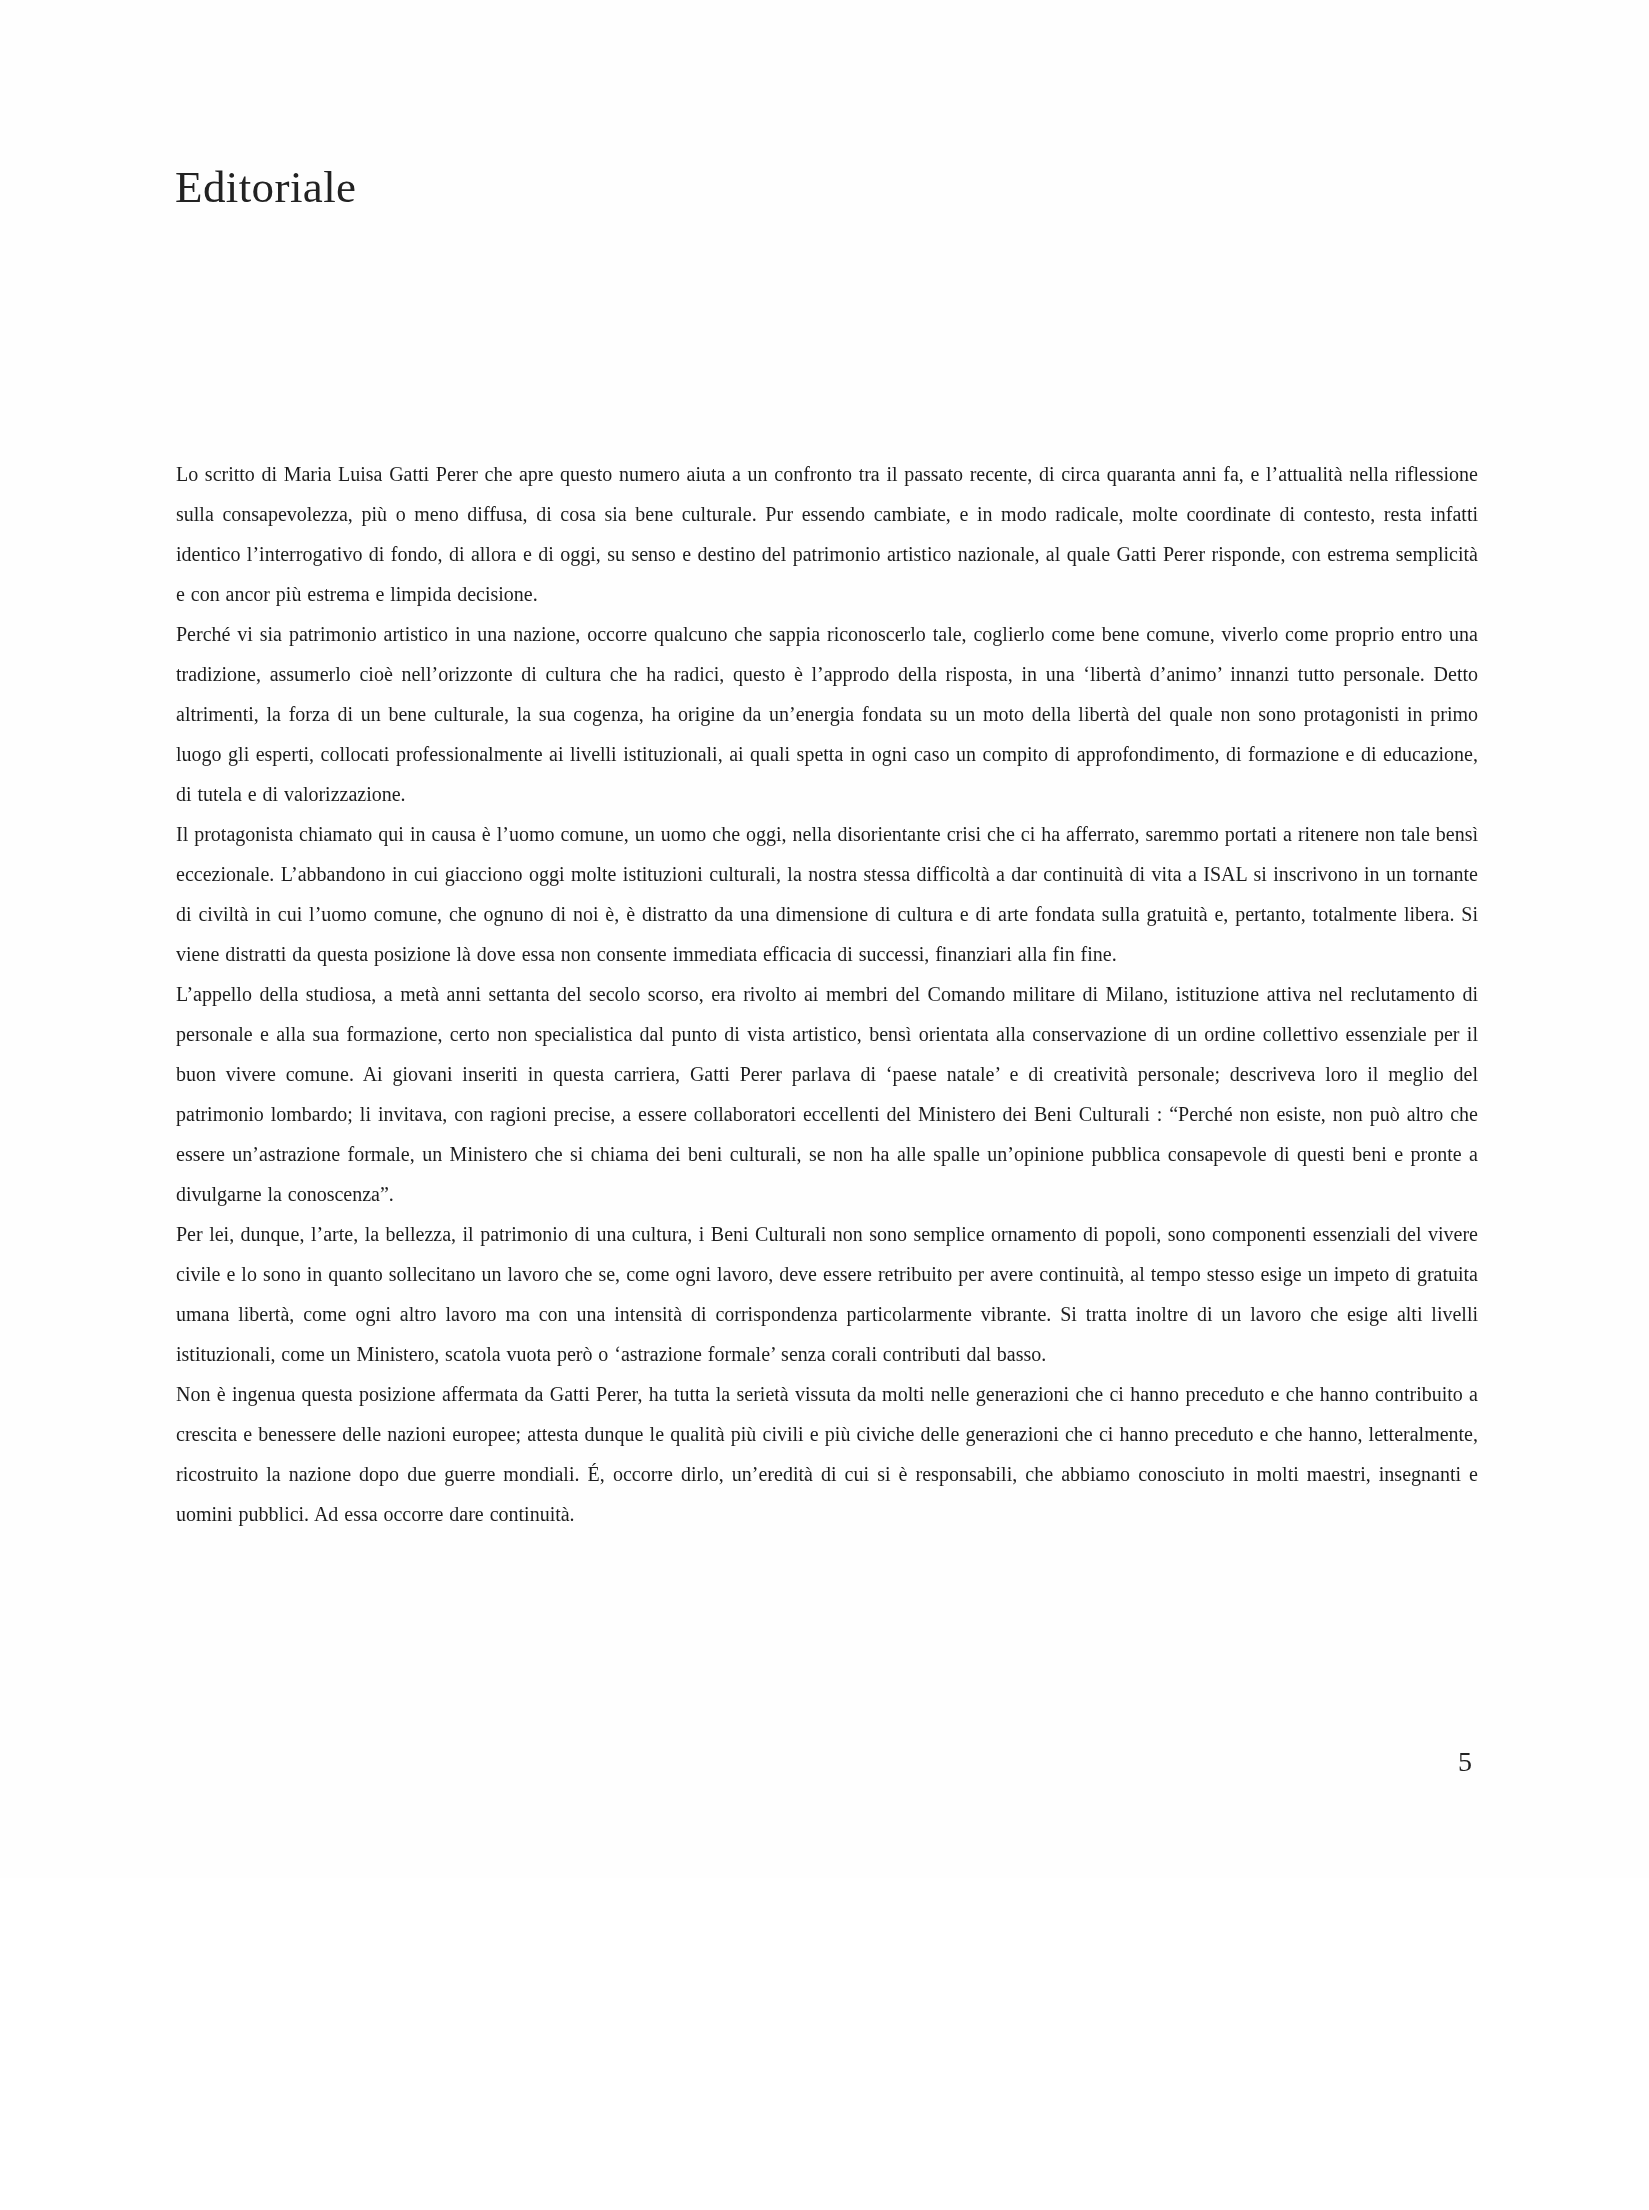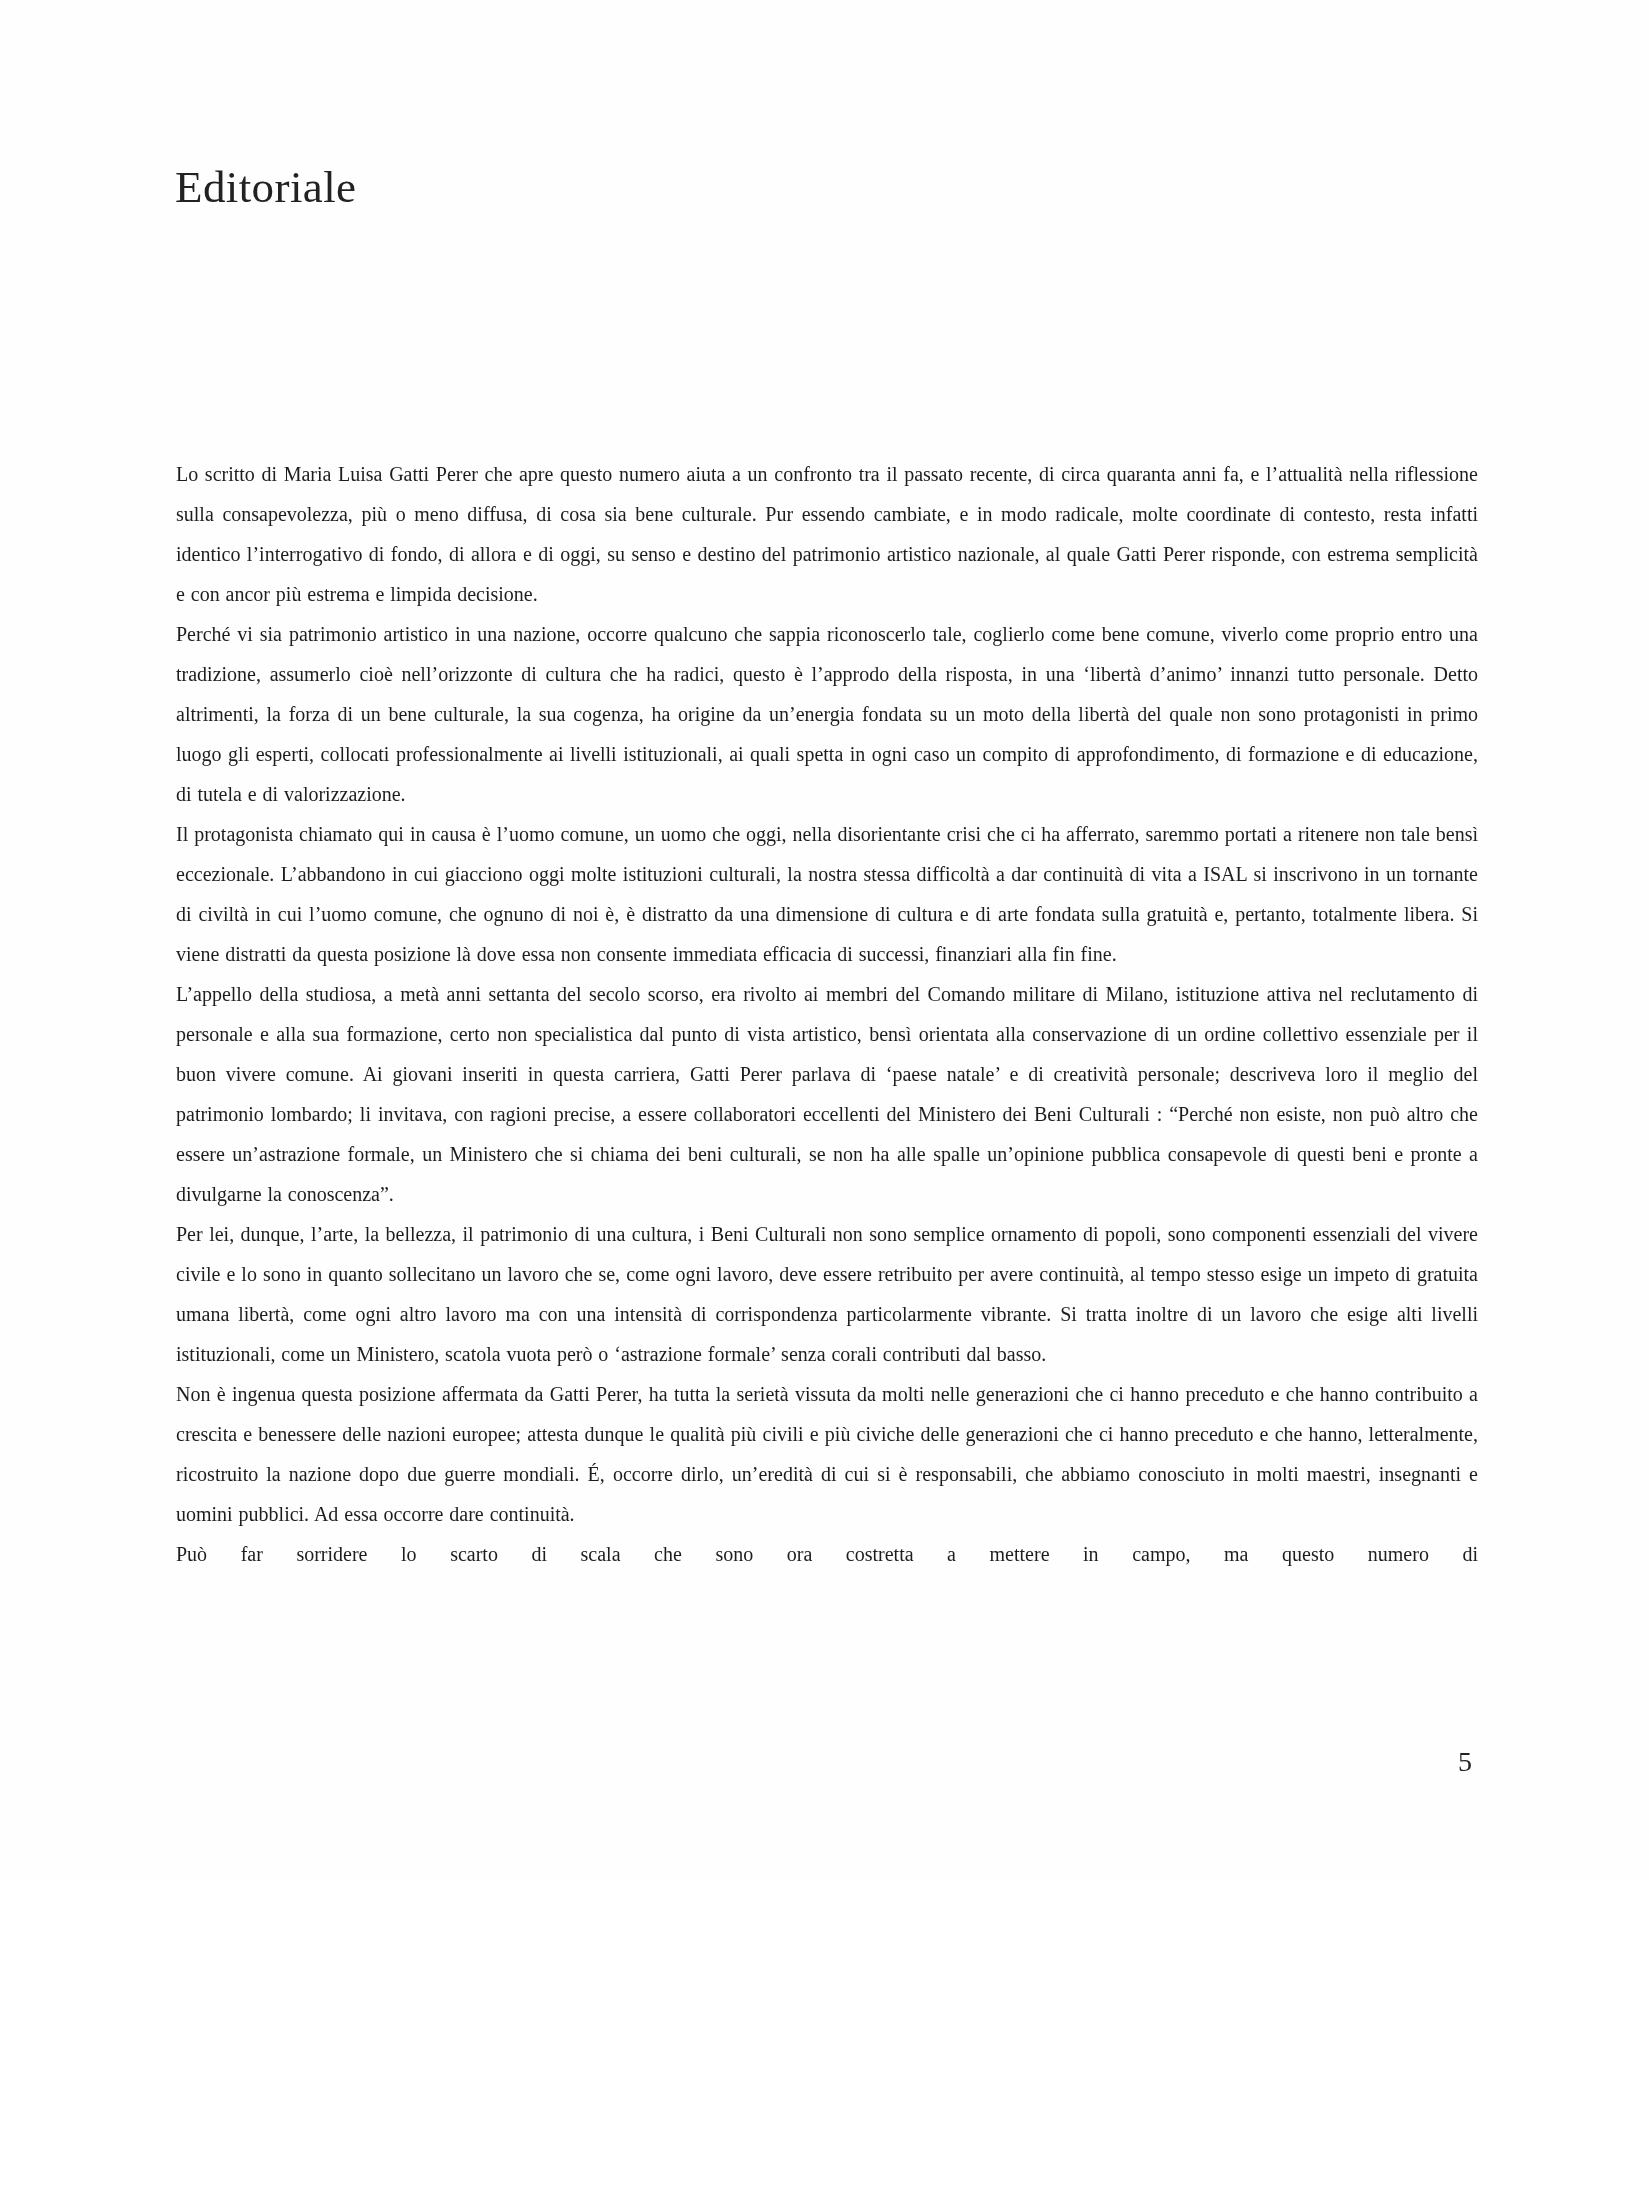--- a/index.html
+++ b/index.html
@@ -58,19 +58,18 @@
 
   <h1 class="title">Editoriale</h1>
 
   <div class="body-text">
     <p>Lo scritto di Maria Luisa Gatti Perer che apre questo numero aiuta a un confronto tra il passato recente, di circa quaranta anni fa, e l’attualità nella riflessione sulla consapevolezza, più o meno diffusa, di cosa sia bene culturale. Pur essendo cambiate, e in modo radicale, molte coordinate di contesto, resta infatti identico l’interrogativo di fondo, di allora e di oggi, su senso e destino del patrimonio artistico nazionale, al quale Gatti Perer risponde, con estrema semplicità e con ancor più estrema e limpida decisione.</p>
     <p>Perché vi sia patrimonio artistico in una nazione, occorre qualcuno che sappia riconoscerlo tale, coglierlo come bene comune, viverlo come proprio entro una tradizione, assumerlo cioè nell’orizzonte di cultura che ha radici, questo è l’approdo della risposta, in una ‘libertà d’animo’ innanzi tutto personale. Detto altrimenti, la forza di un bene culturale, la sua cogenza, ha origine da un’energia fondata su un moto della libertà del quale non sono protagonisti in primo luogo gli esperti, collocati professionalmente ai livelli istituzionali, ai quali spetta in ogni caso un compito di approfondimento, di formazione e di educazione, di tutela e di valorizzazione.</p>
     <p>Il protagonista chiamato qui in causa è l’uomo comune, un uomo che oggi, nella disorientante crisi che ci ha afferrato, saremmo portati a ritenere non tale bensì eccezionale. L’abbandono in cui giacciono oggi molte istituzioni culturali, la nostra stessa difficoltà a dar continuità di vita a ISAL si inscrivono in un tornante di civiltà in cui l’uomo comune, che ognuno di noi è, è distratto da una dimensione di cultura e di arte fondata sulla gratuità e, pertanto, totalmente libera. Si viene distratti da questa posizione là dove essa non consente immediata efficacia di successi, finanziari alla fin fine.</p>
     <p>L’appello della studiosa, a metà anni settanta del secolo scorso, era rivolto ai membri del Comando militare di Milano, istituzione attiva nel reclutamento di personale e alla sua formazione, certo non specialistica dal punto di vista artistico, bensì orientata alla conservazione di un ordine collettivo essenziale per il buon vivere comune. Ai giovani inseriti in questa carriera, Gatti Perer parlava di ‘paese natale’ e di creatività personale; descriveva loro il meglio del patrimonio lombardo; li invitava, con ragioni precise, a essere collaboratori eccellenti del Ministero dei Beni Culturali : “Perché non esiste, non può altro che essere un’astrazione formale, un Ministero che si chiama dei beni culturali, se non ha alle spalle un’opinione pubblica consapevole di questi beni e pronte a divulgarne la conoscenza”.</p>
     <p>Per lei, dunque, l’arte, la bellezza, il patrimonio di una cultura, i Beni Culturali non sono semplice ornamento di popoli, sono componenti essenziali del vivere civile e lo sono in quanto sollecitano un lavoro che se, come ogni lavoro, deve essere retribuito per avere continuità, al tempo stesso esige un impeto di gratuita umana libertà, come ogni altro lavoro ma con una intensità di corrispondenza particolarmente vibrante. Si tratta inoltre di un lavoro che esige alti livelli istituzionali, come un Ministero, scatola vuota però o ‘astrazione formale’ senza corali contributi dal basso.</p>
     <p>Non è ingenua questa posizione affermata da Gatti Perer, ha tutta la serietà vissuta da molti nelle generazioni che ci hanno preceduto e che hanno contribuito a crescita e benessere delle nazioni europee; attesta dunque le qualità più civili e più civiche delle generazioni che ci hanno preceduto e che hanno, letteralmente, ricostruito la nazione dopo due guerre mondiali. É, occorre dirlo, un’eredità di cui si è responsabili, che abbiamo conosciuto in molti maestri, insegnanti e uomini pubblici. Ad essa occorre dare continuità.</p>
-    <p class="continued">Può far sorridere lo scarto di scala che sono ora costretta a mettere in campo, ma questo numero di</p>
   </div>
 
   <div class="page-number">5</div>
 
 </div>
 
 
 </body></html>

